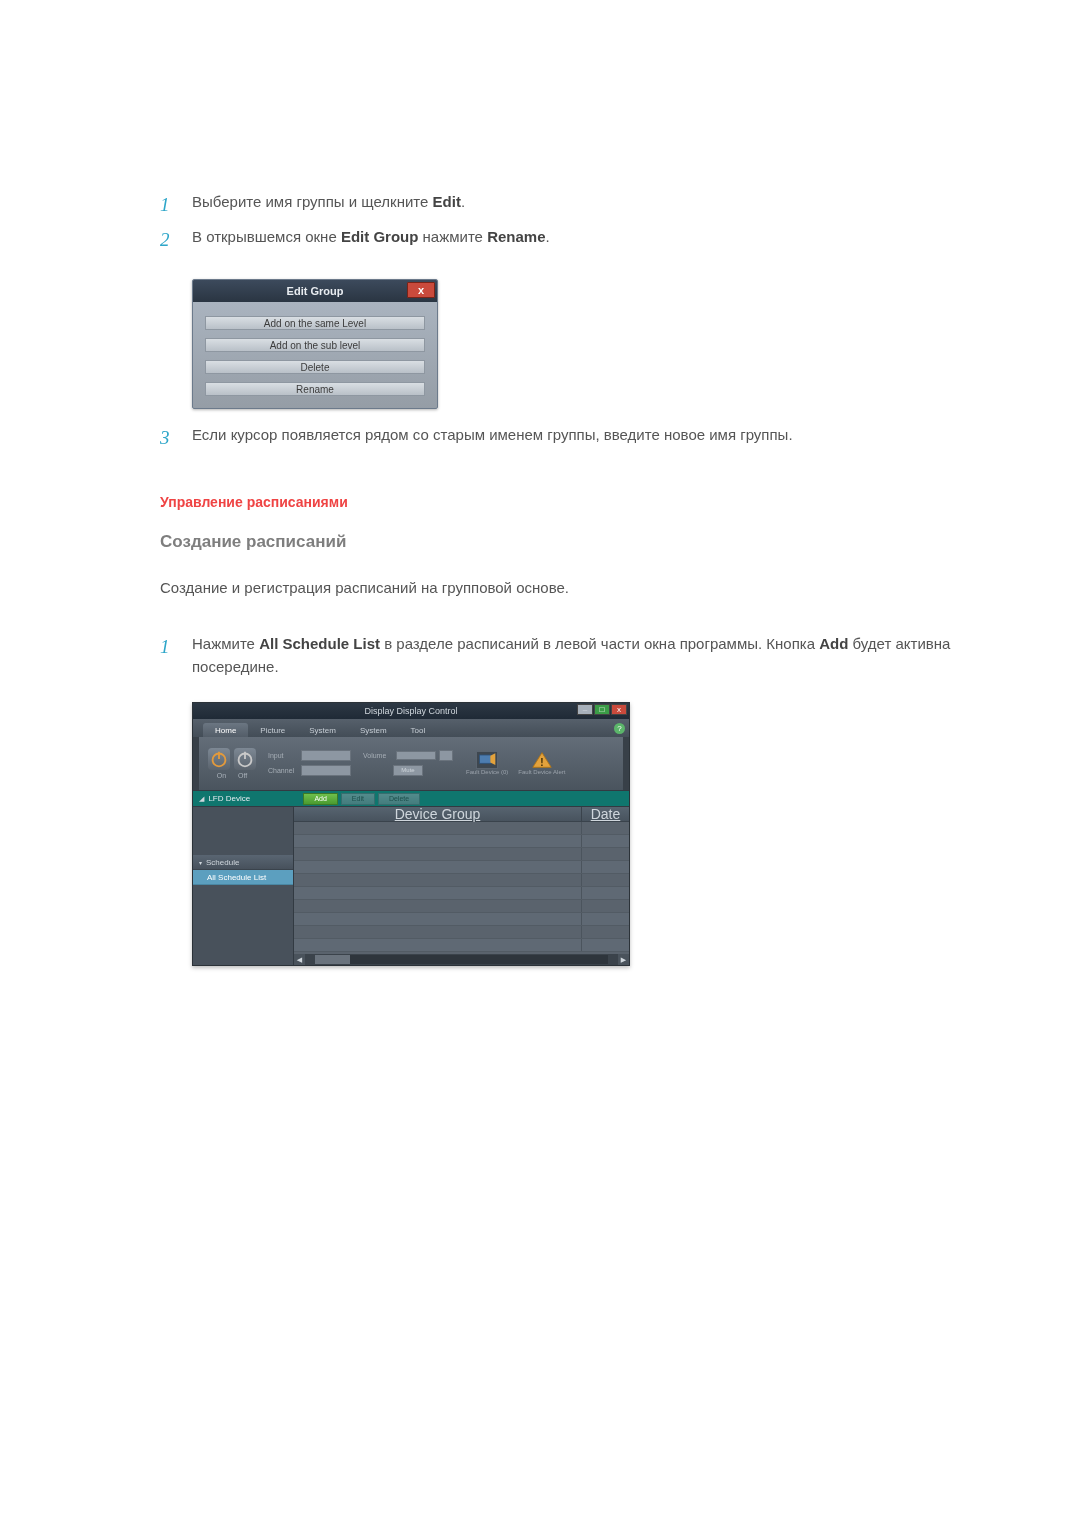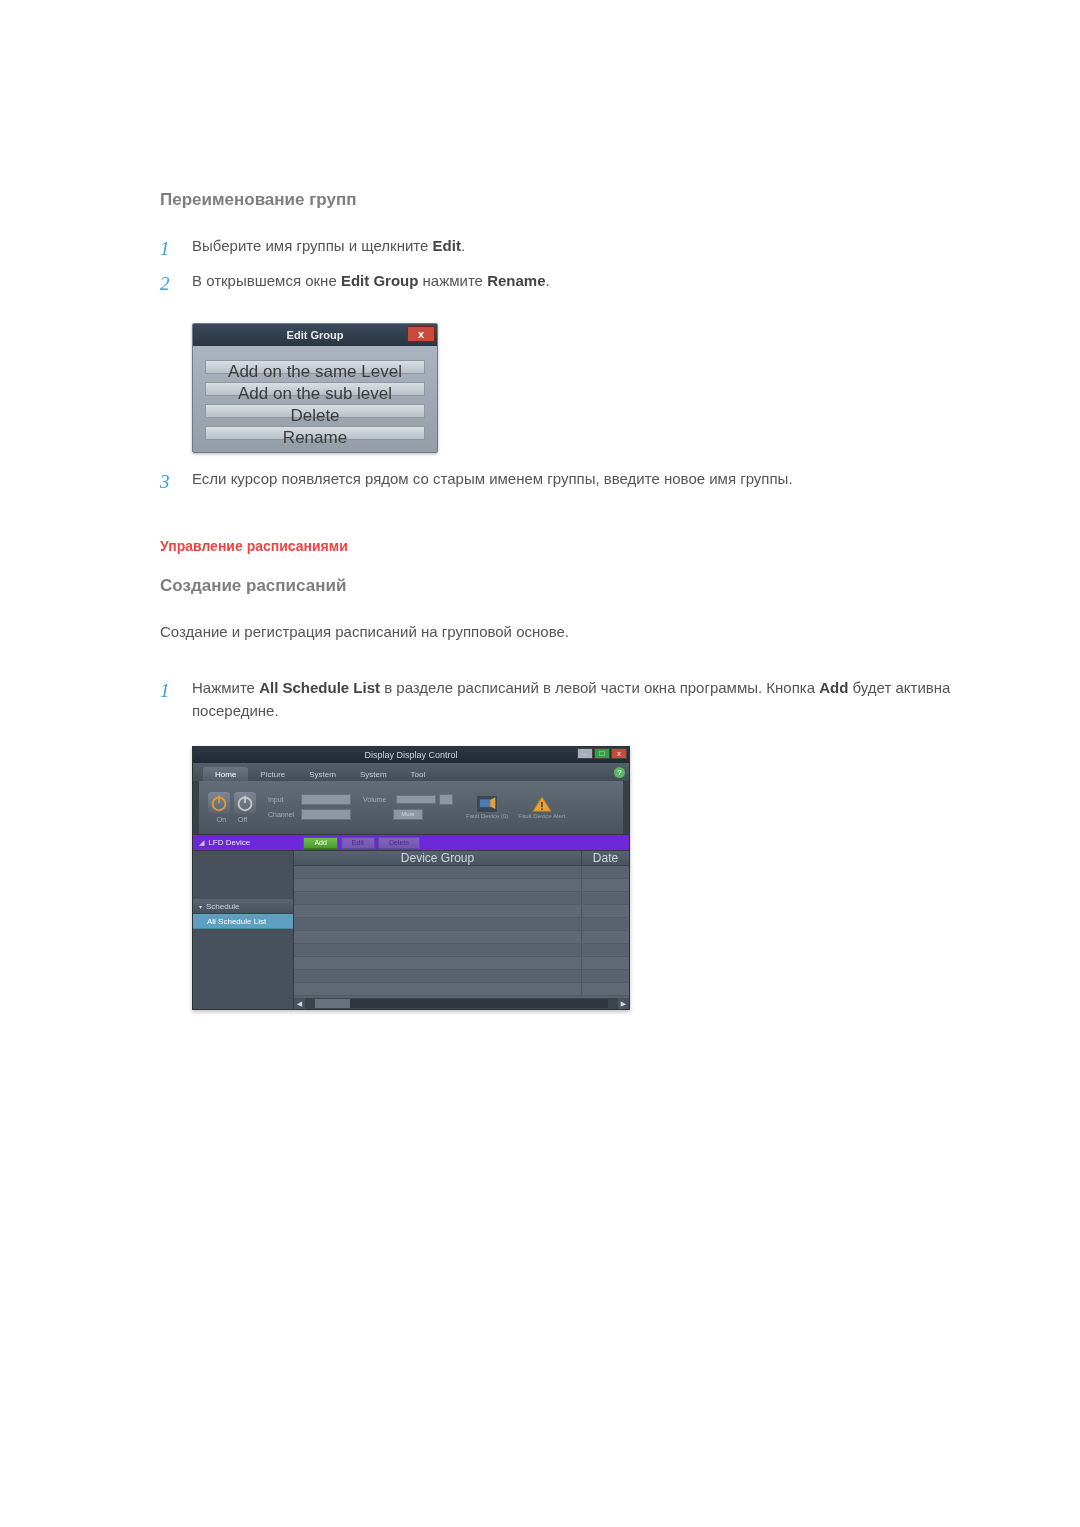--- a/index.html
+++ b/index.html
@@ -83,21 +83,21 @@
     margin:2px;
   }
   .dialog-body { padding: 14px 12px 12px; }
   .dialog-btn {
     display:block;
     width: 100%;
     height: 14px;
     margin-bottom: 8px;
     background: linear-gradient(#d9dee3,#b9c0c8);
     border: 1px solid #8e97a1;
-    font-size: 17px;
+    font-size: 10px;
     color: #3c3c3c;
     cursor: pointer;
   }
   .dialog-btn:last-child { margin-bottom: 0; }
 
   
   .mdc {
     width: 438px;
     margin: 10px 0 0 32px;
     border: 1px solid #2b3238;
@@ -175,21 +175,21 @@
   .field-row{display:flex;align-items:center;gap:3px;margin-bottom:2px;}
   .field-label{font-size:7px;color:#a5adb5;width:30px;}
   .field-input{width:50px;height:11px;background:#8d97a2;border:1px solid #6a737d;font-size:7px;}
   .slider-input{width:40px;height:9px;background:#8d97a2;border:1px solid #6a737d;}
   .fault-icons{display:flex;gap:10px;align-items:center;margin-left:4px;}
   .fault{display:flex;flex-direction:column;align-items:center;}
   .fault-ic{width:22px;height:18px;background:#3e4750;border:1px solid #5b6570;position:relative;}
   .fault-ic svg{width:100%;height:100%;}
   .fault-lbl{font-size:6px;color:#9aa2ab;text-align:center;line-height:1.1;}
   .actionbar{
-    height:16px;background:#6d28d9;display:flex;align-items:center;
+    height:16px;background:#0f766e;display:flex;align-items:center;
     padding-left:6px;border-bottom:1px solid #323a42;
   }
   .tree-label{font-size:8px;color:#e6ebf0;width:95px;}
   .actionbtn{
     height:12px;padding:0 10px;font-size:7px;margin-right:3px;
     background:linear-gradient(#97a0aa,#7a838d);
     border:1px solid #5d666f;color:#2a2a2a;
   }
   .actionbtn.primary{background:linear-gradient(#6fc04c,#4a9b2f);color:#fff;border-color:#3c7a27;}
   .actionbtn.disabled{opacity:.5;}
@@ -203,42 +203,41 @@
   .side-item{
     background:#5c9fbf;height:15px;display:flex;align-items:center;
     padding-left:14px;font-size:8px;color:#fff;
     border-bottom:1px solid #4a87a3;
   }
   .grid{flex:1;background:#5a636d;position:relative;overflow:hidden;}
   .grid-head{
     height:15px;background:linear-gradient(#576470,#48535e);
     display:flex;align-items:center;border-bottom:1px solid #3a434c;
   }
-  .col{font-size:12px;text-align:center;}
+  .col{font-size:14px;text-align:center;text-decoration:underline;}
   .col-device{flex:1;}
   .col-date{width:48px;border-left:1px solid #3a434c;}
   .grid-rows{}
   .row{height:13px;border-bottom:1px solid #525b64;display:flex;}
   .row:nth-child(even){background:#5f6974;}
   .row .col-device{flex:1;}
   .row .col-date{width:48px;border-left:1px solid #4b545d;}
   .hscroll{
     position:absolute;left:0;right:0;bottom:0;height:11px;
     background:#3b434b;display:flex;align-items:center;
   }
   .hscroll .track{flex:1;height:9px;background:#2e353c;margin:0 10px;position:relative;}
   .hscroll .thumb{position:absolute;left:0;width:35px;height:9px;background:#6a737d;}
   .hscroll .arrow{width:11px;height:11px;background:#4a535c;display:flex;align-items:center;justify-content:center;font-size:7px;}
 </style>
 </head>
 <body>
 
 <div class="page">
 
-  <div class="heading-sm">Переименование групп</div>
 
   <div class="ol">
     <div class="ol-item">
       <div class="ol-num">1</div>
       <div class="ol-body">
         <span>Выберите имя группы и щелкните </span><span class="bold">Edit</span><span>.</span>
       </div>
     </div>
     <div class="ol-item">
       <div class="ol-num">2</div>

